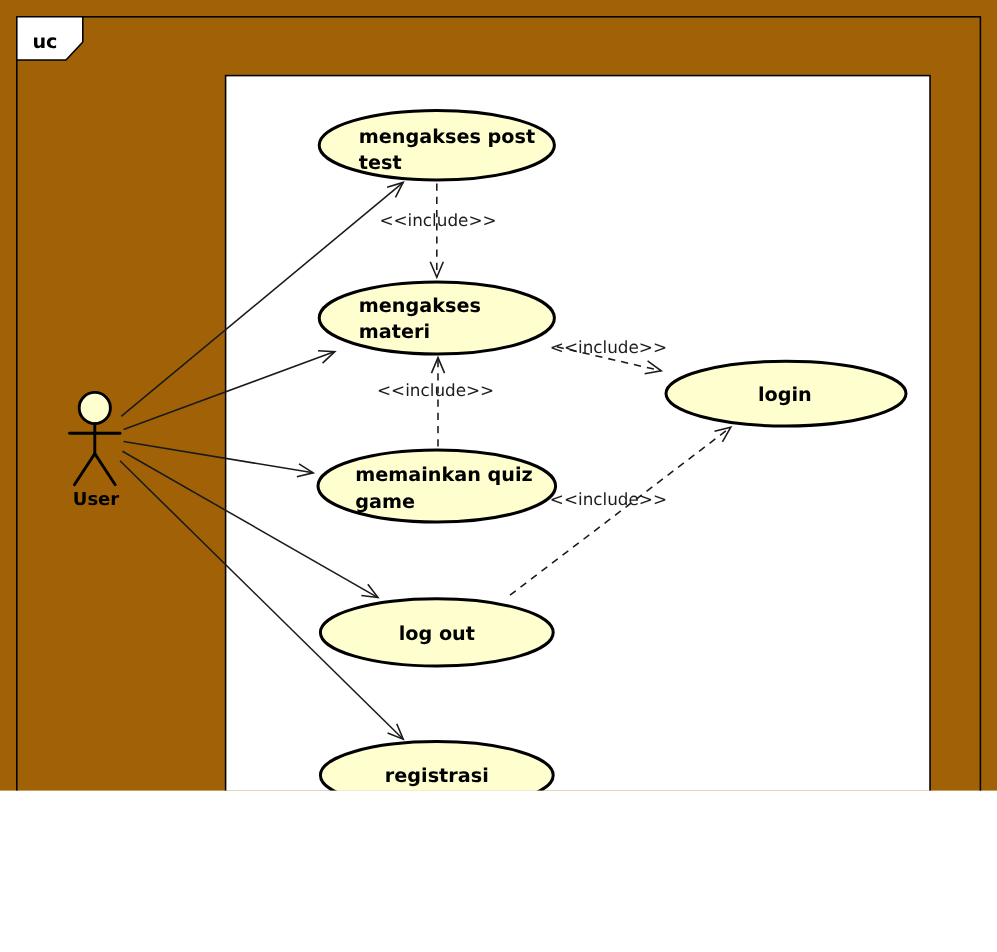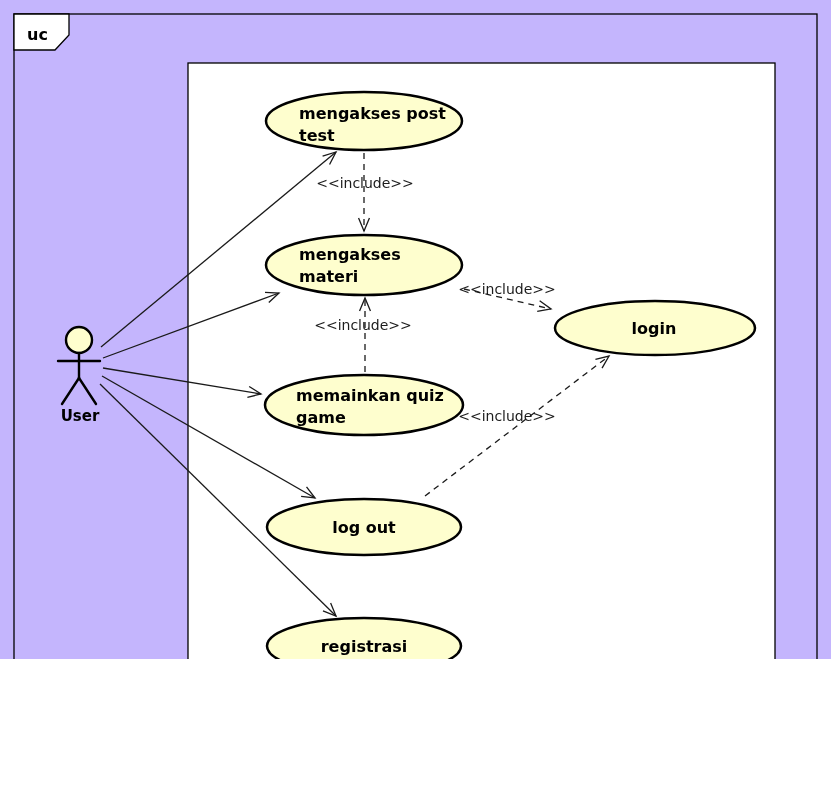--- a/index.html
+++ b/index.html
@@ -1,17 +1,17 @@
 <!DOCTYPE html>
 <html><head>
 <meta charset="utf-8">
 <style>
   html,body{margin:0;padding:0;background:#ffffff;}
   body{font-family:"DejaVu Sans","Liberation Sans",sans-serif;}
-  #stage{position:relative;width:831px;height:659px;background:#c4b5fd;overflow:hidden;}
+  #stage{position:relative;width:831px;height:659px;background:#a16207;overflow:hidden;}
   svg text{user-select:none;}
   .uc-name{font-weight:bold;font-size:16px;fill:#000000;}
   .include-label{font-weight:normal;font-size:14px;fill:#1c1c1c;}
   .actor-name{font-weight:bold;font-size:15px;fill:#000000;}
   .frame-tag{font-weight:bold;font-size:16px;fill:#000000;}
 </style>
 </head>
 <body>
 
 <div id="stage">

